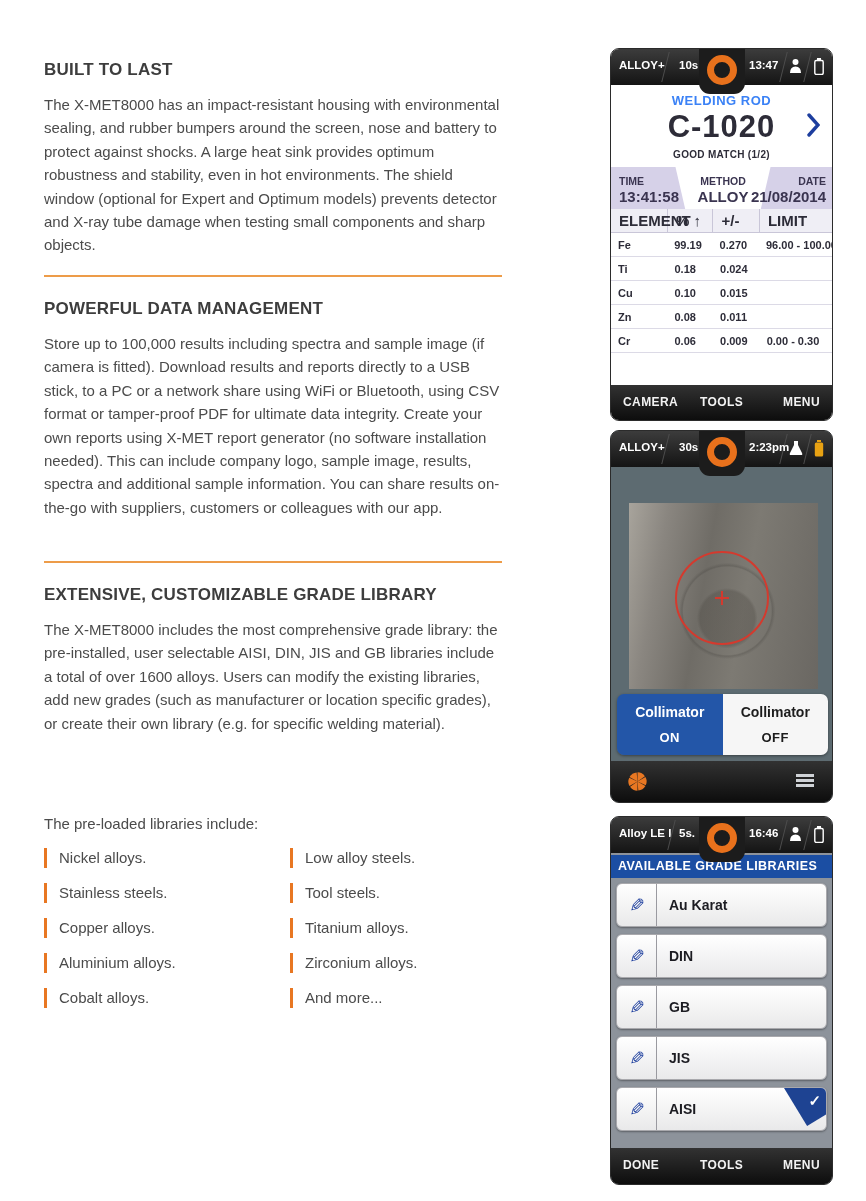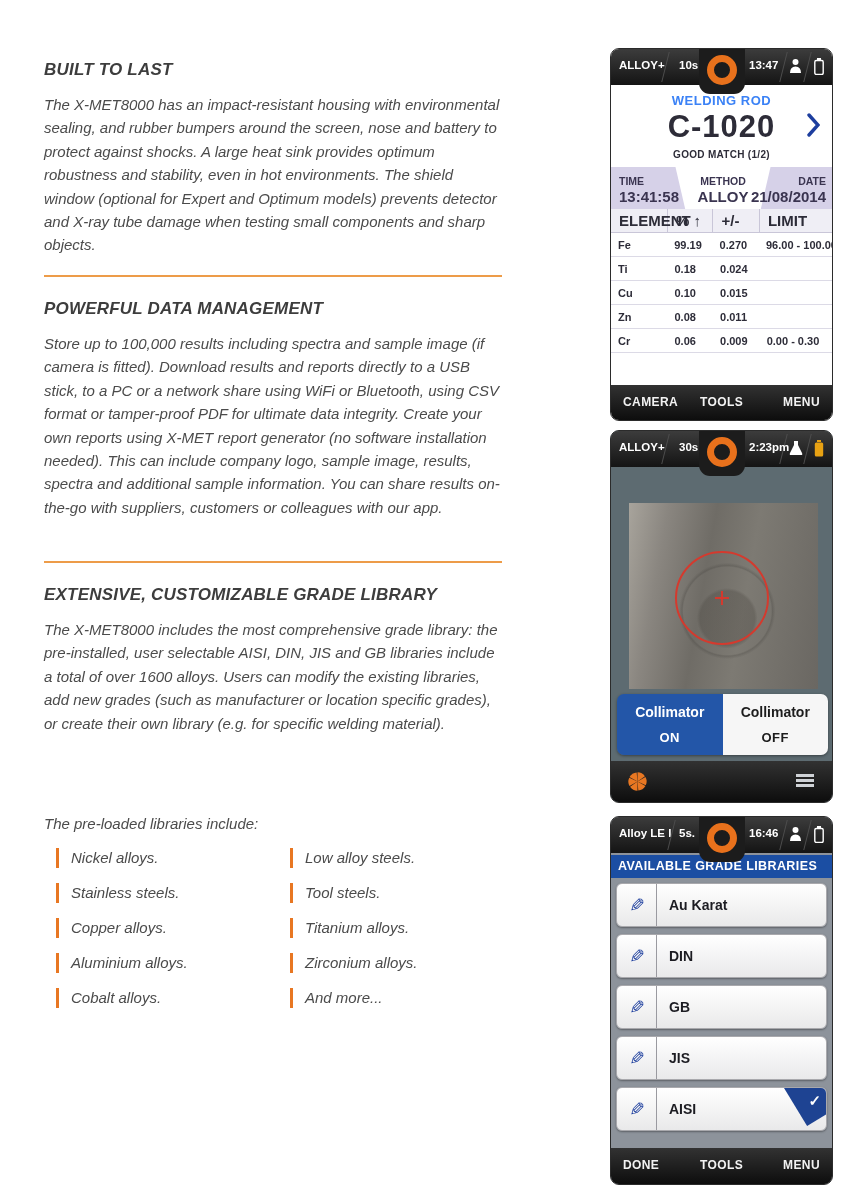--- a/index.html
+++ b/index.html
@@ -1,20 +1,20 @@
 <!DOCTYPE html>
 <html><head>
 <meta charset="utf-8">
 <style>
   * { margin:0; padding:0; box-sizing:border-box; }
   html,body { width:866px; height:1201px; background:#ffffff;
     font-family:"Liberation Sans", sans-serif; position:relative; overflow:hidden; }
 
   
-  .abs { position:absolute;font-style:italic; }
+  .abs { position:absolute; }
   .sec-title { font-size:17px; font-weight:bold; color:#3d3d3d; letter-spacing:.2px; }
   .sec-body  { font-size:15px; color:#4b4b4b; line-height:23.4px; width:462px; }
   .rule { height:2px; background:#ED9C49; width:458px; }
   .lib-intro { font-size:15px; color:#4b4b4b; }
   .lib-col { position:absolute; top:0; }
   .lib-item { border-left:3px solid #E87722; padding-left:12px; font-size:15px;
     color:#4b4b4b; height:20px; line-height:20px; margin-bottom:15px; }
 
   
   .screen { position:absolute; left:610px; width:223px; background:#fff;
@@ -118,21 +118,21 @@
 <h2 class="abs sec-title" style="left:44px; top:299px;">POWERFUL DATA MANAGEMENT</h2>
 <p class="abs sec-body" style="left:44px; top:332px;">Store up to 100,000 results including spectra and sample image (if camera is fitted). Download results and reports directly to a USB stick, to a PC or a network share using WiFi or Bluetooth, using CSV format or tamper-proof PDF for ultimate data integrity. Create your own reports using X-MET report generator (no software installation needed). This can include company logo, sample image, results, spectra and additional sample information. You can share results on-the-go with suppliers, customers or colleagues with our app.</p>
 <div class="abs rule" style="left:44px; top:561px;"></div>
 
 <h2 class="abs sec-title" style="left:44px; top:585px;">EXTENSIVE, CUSTOMIZABLE GRADE LIBRARY</h2>
 <p class="abs sec-body" style="left:44px; top:618px;">The X-MET8000 includes the most comprehensive grade library: the pre-installed, user selectable AISI, DIN, JIS and GB libraries include a total of over 1600 alloys. Users can modify the existing libraries, add new grades (such as manufacturer or location specific grades), or create their own library (e.g. for specific welding material).</p>
 
 <p class="abs lib-intro" style="left:44px; top:815px;">The pre-loaded libraries include:</p>
 
 <div class="abs" style="left:44px; top:848px; width:460px;">
-  <div class="lib-col" style="left:12px;">
+  <div class="lib-col" style="left:0;">
     <div class="lib-item">Nickel alloys.</div>
     <div class="lib-item">Stainless steels.</div>
     <div class="lib-item">Copper alloys.</div>
     <div class="lib-item">Aluminium alloys.</div>
     <div class="lib-item">Cobalt alloys.</div>
   </div>
   <div class="lib-col" style="left:246px;">
     <div class="lib-item">Low alloy steels.</div>
     <div class="lib-item">Tool steels.</div>
     <div class="lib-item">Titanium alloys.</div>

